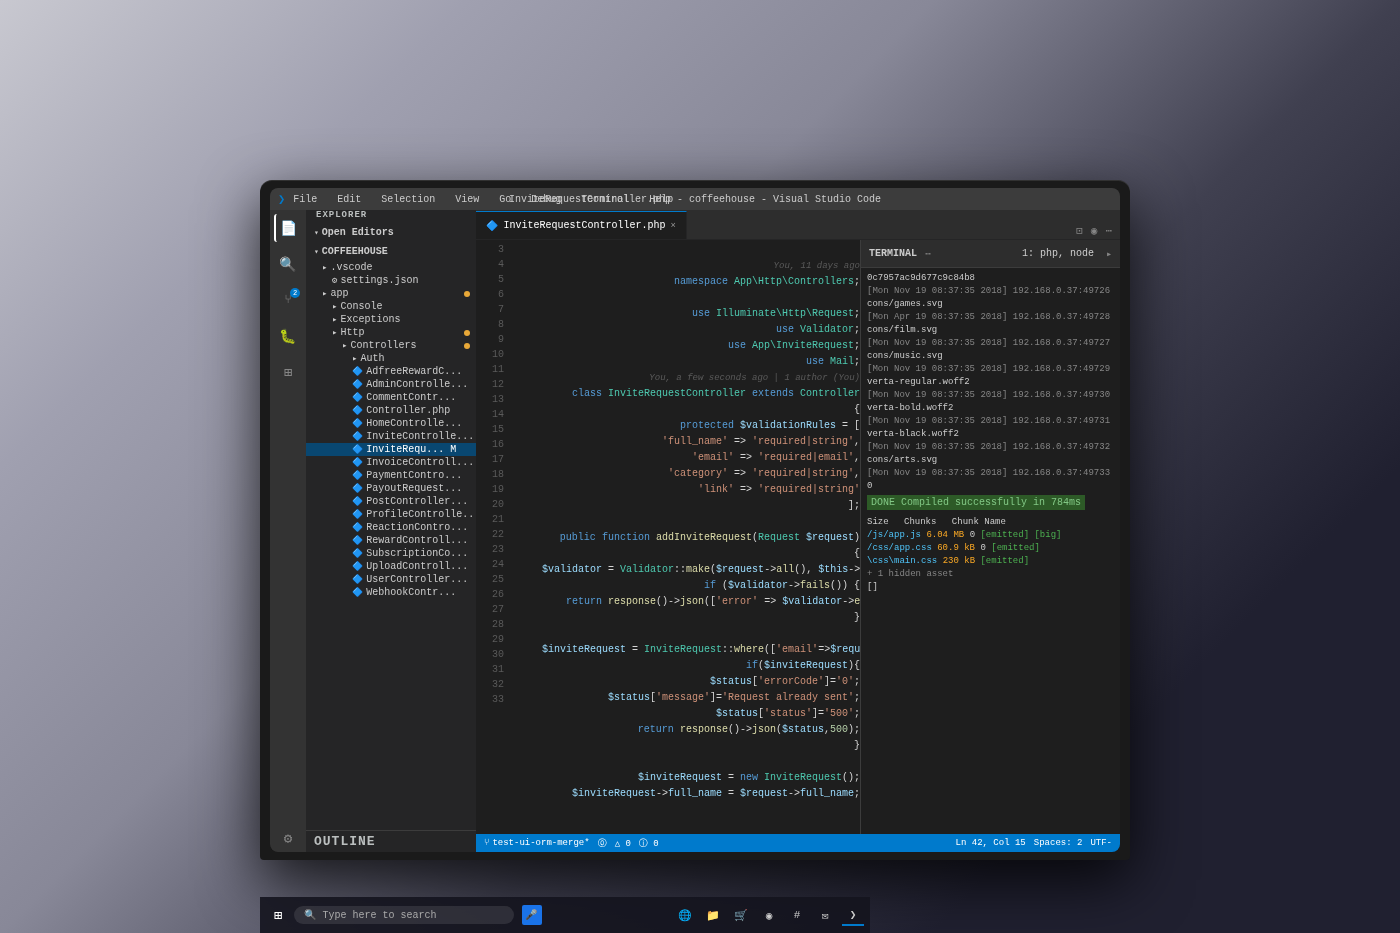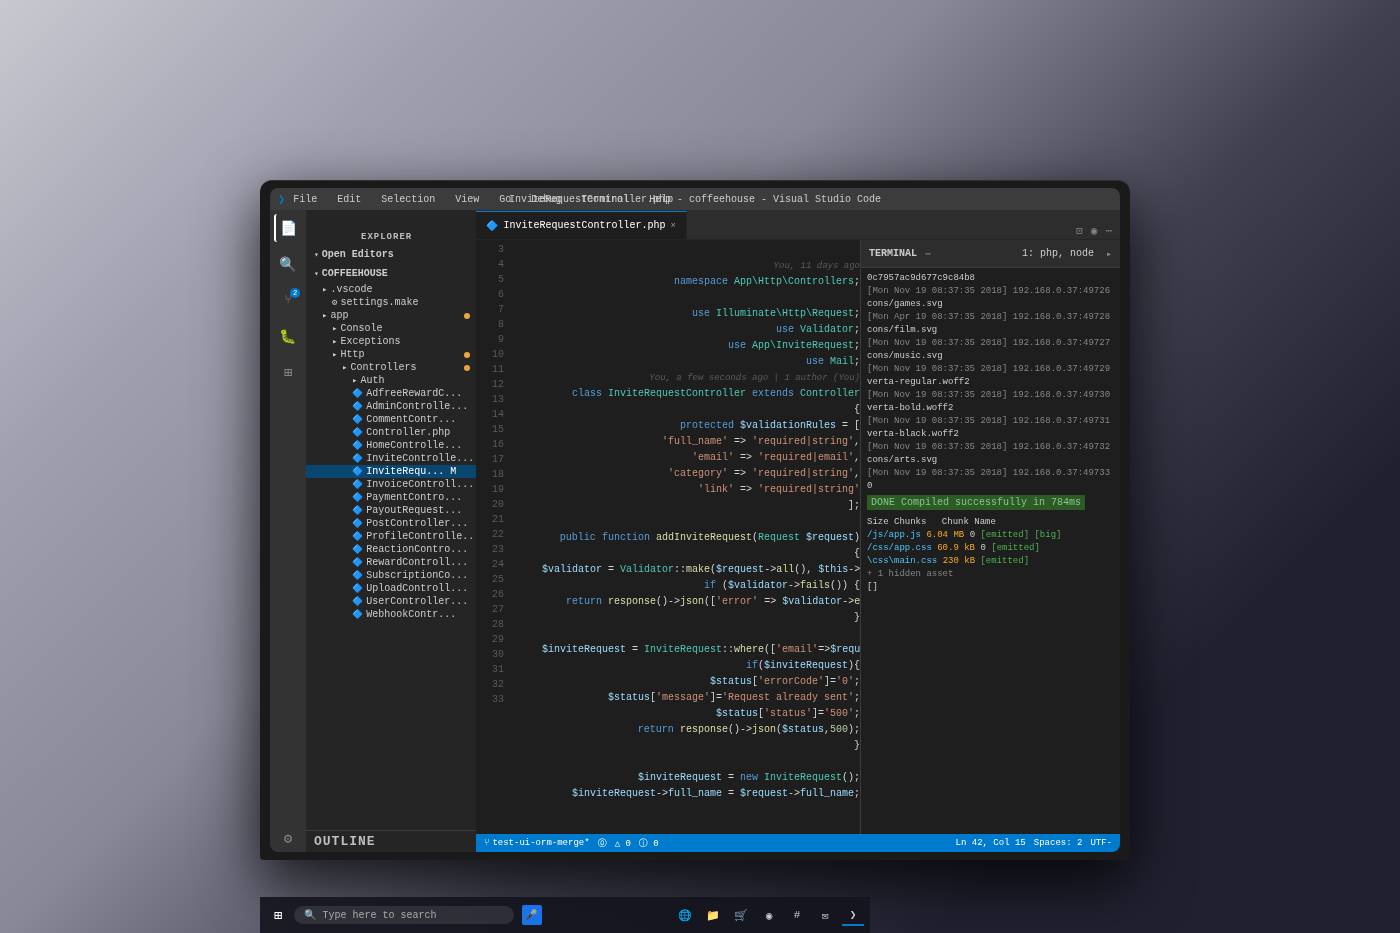--- a/index.html
+++ b/index.html
@@ -125,27 +125,26 @@
     
     .sidebar {
       width: 170px;
       background: #252526;
       display: flex;
       flex-direction: column;
       flex-shrink: 0;
       overflow: hidden;
     }
     .sidebar-header {
-      padding: 22px 10px 3px;
+      padding: 0 10px 3px;
       color: #bbbfbf;
       font-size: 9px;
       font-weight: bold;
       letter-spacing: 1px;
       text-transform: uppercase;
-      margin-left: 45px;
     }
     .sidebar-section {
       padding: 2px 0;
     }
     .sidebar-section-title {
       display: flex;
       align-items: center;
       padding: 2px 8px;
       color: #cccccc;
       font-size: 10px;
@@ -464,21 +463,21 @@
             </div>
           </div>
 
           <div class="sidebar-tree">
             <div class="tree-item tree-indent-1">
               <span class="tree-icon">▸</span>
               <span>.vscode</span>
             </div>
             <div class="tree-item tree-indent-2">
               <span class="tree-icon">⚙</span>
-              <span>settings.make</span>
+              <span>settings.json</span>
             </div>
             <div class="tree-item tree-indent-1">
               <span class="tree-icon">▸</span>
               <span>app</span>
               <span class="tree-badge"></span>
             </div>
             <div class="tree-item tree-indent-2">
               <span class="tree-icon">▸</span>
               <span>Console</span>
             </div>
@@ -690,21 +689,21 @@
                 <div class="terminal-line t-dim">[Mon Nov 19 08:37:35 2018] 192.168.0.37:49731</div>
                 <div class="terminal-line t-white">verta-black.woff2</div>
                 <div class="terminal-line t-dim">[Mon Nov 19 08:37:35 2018] 192.168.0.37:49732</div>
                 <div class="terminal-line t-white">cons/arts.svg</div>
                 <div class="terminal-line t-dim">[Mon Nov 19 08:37:35 2018] 192.168.0.37:49733</div>
                 <div class="terminal-line t-white">0</div>
                 <div class="terminal-line">
                   <span class="compile-done">DONE  Compiled successfully in 784ms</span>
                 </div>
                 <div class="terminal-line" style="margin-top:4px;">
-                  <span class="t-white" style="">Size</span>
+                  <span class="t-white" style="margin-right:10px;">Size</span>
                   <span class="t-white" style="margin-right:10px;margin-top:20px;">Chunks</span>
                   <span class="t-white">Chunk Name</span>
                 </div>
                 <div class="terminal-line">
                   <span class="t-blue">/js/app.js</span>
                   <span class="t-yellow"> 6.04 MB</span>
                   <span class="t-white"> 0</span>
                   <span class="t-green"> [emitted] [big]</span>
                 </div>
                 <div class="terminal-line">

